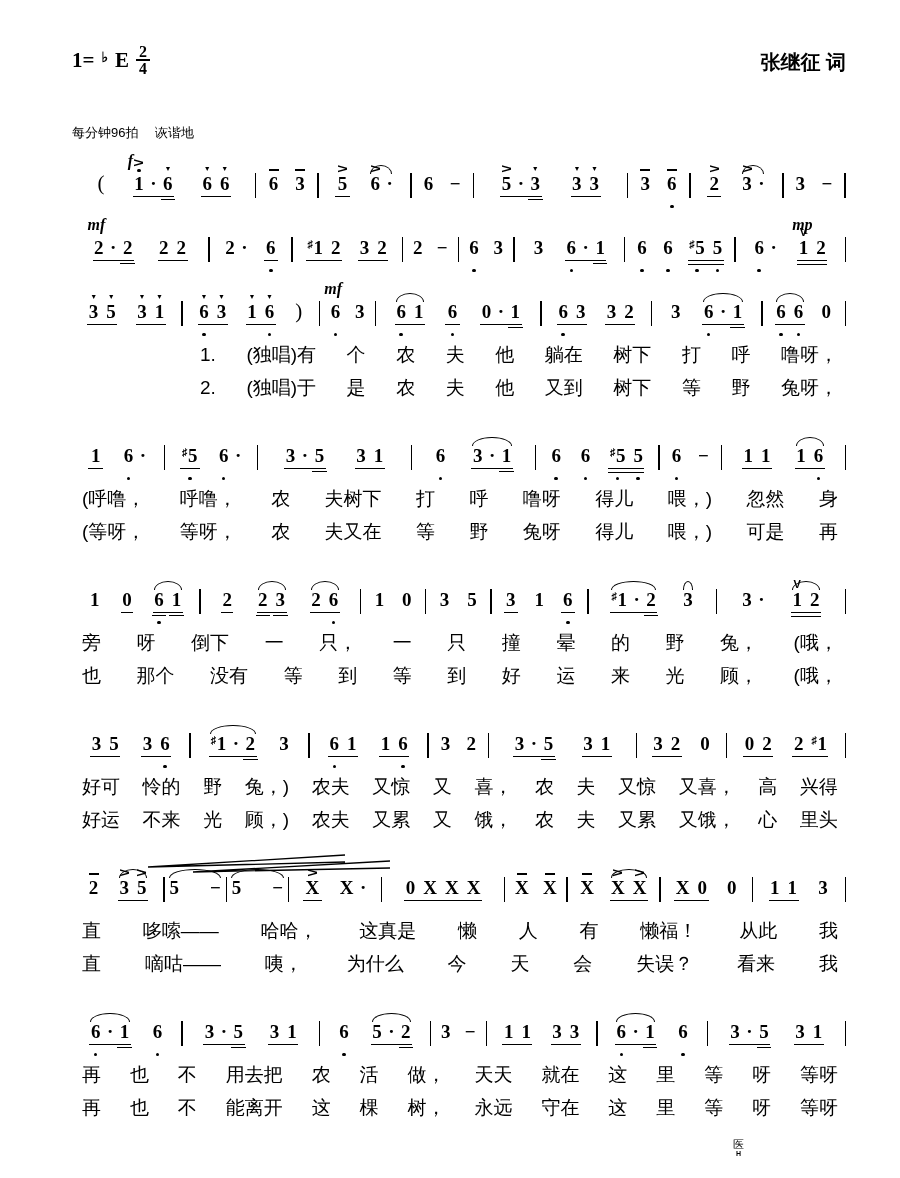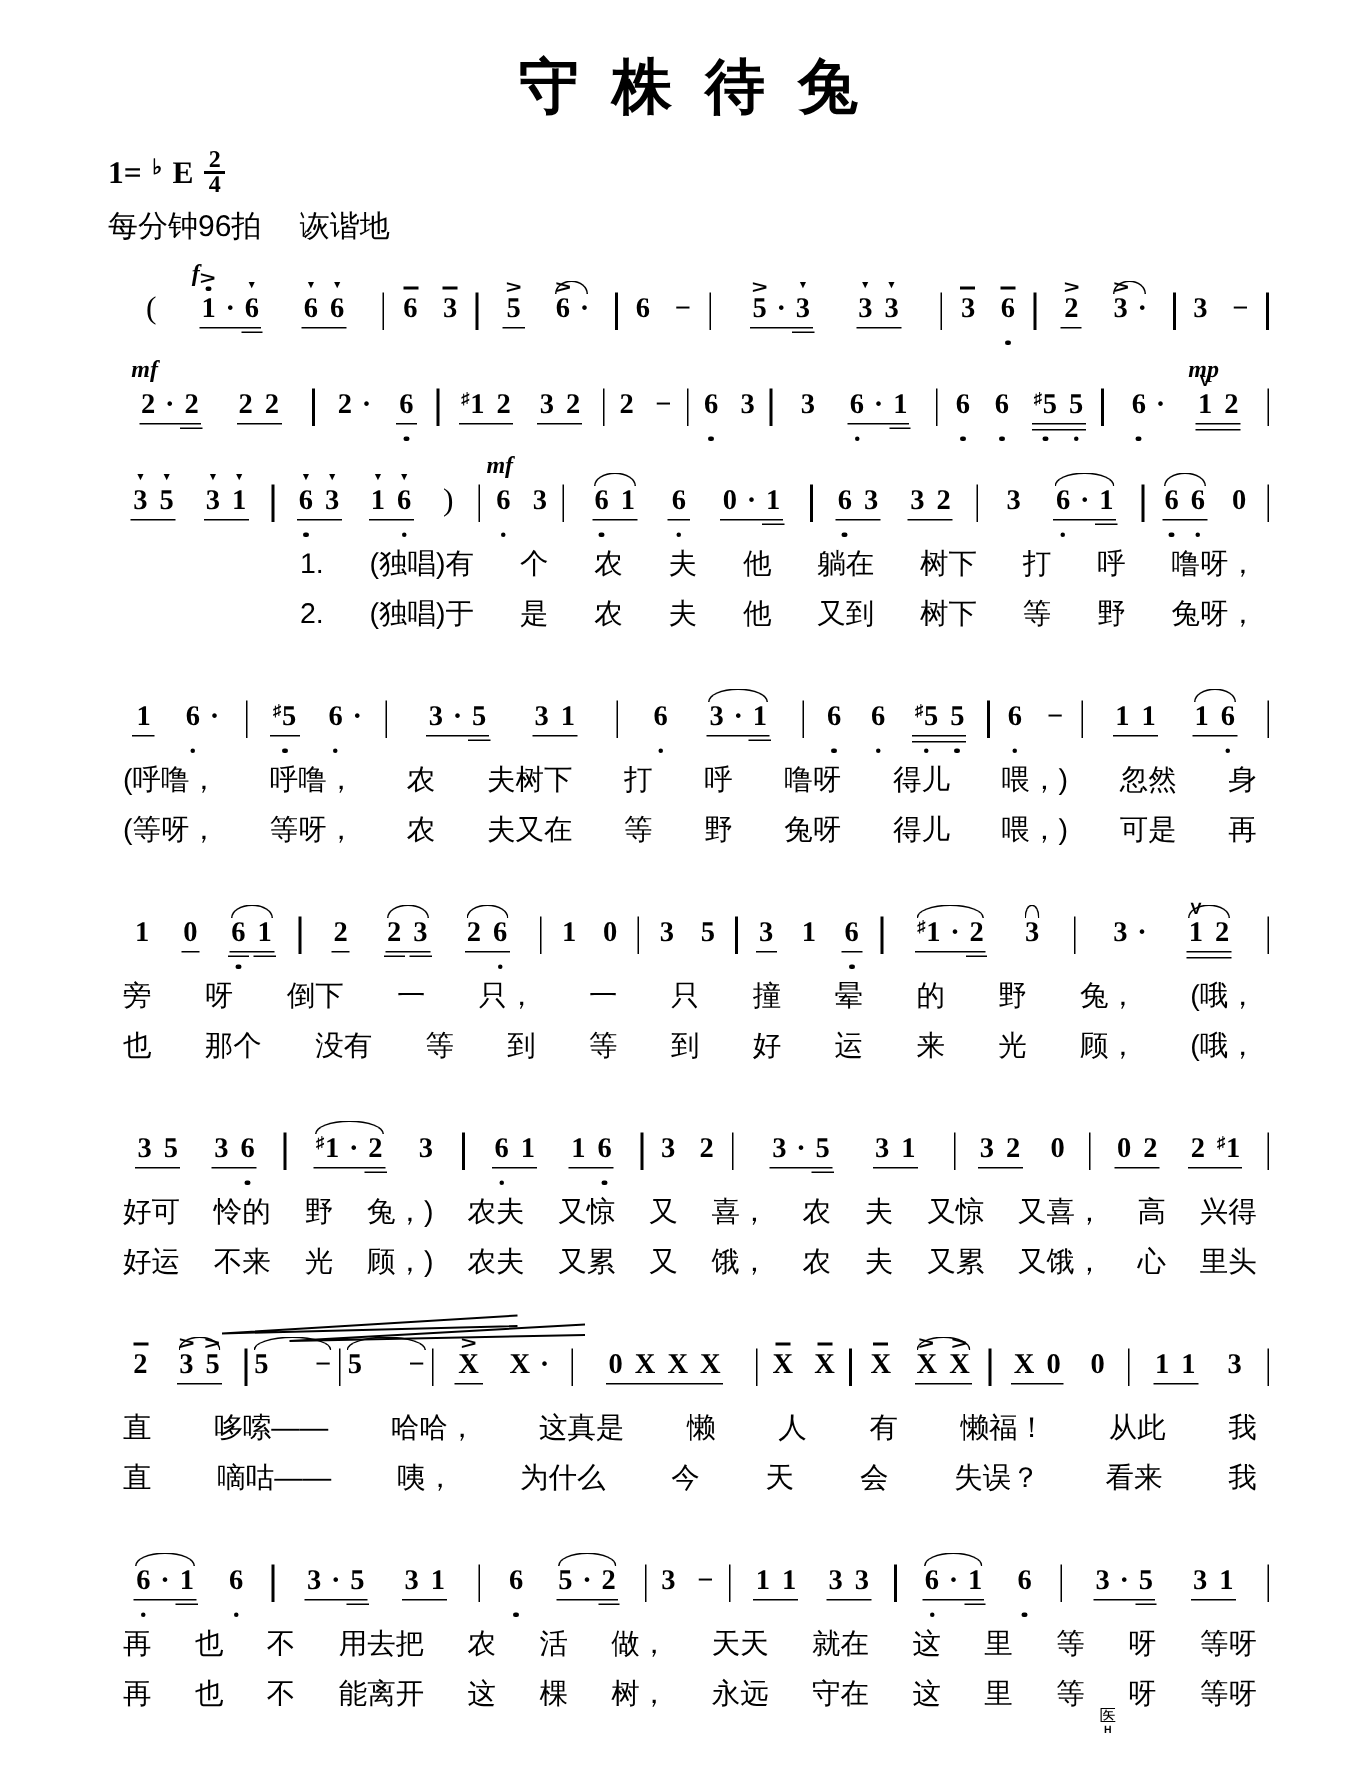--- a/index.html
+++ b/index.html
@@ -12,21 +12,21 @@
   .hr1{margin-top:14px;}
   .hr2{margin-top:6px;}
   .keysig{display:flex;align-items:center;gap:7px;font-family:"Liberation Serif",serif;
           font-size:21px;font-weight:bold;min-width:200px;}
   .flat{font-size:14px;position:relative;top:-3px;}
   .ts{display:inline-flex;flex-direction:column;font-size:16px;line-height:15px;
       text-align:center;font-weight:bold;}
   .ts .num{border-bottom:2px solid #000;padding:0 3px;}
   .subtitle{flex:1;text-align:center;font-size:20px;font-weight:bold;}
   .credit{min-width:200px;text-align:right;font-size:20px;font-weight:bold;}
-  .tempo{font-size:20px;min-width:300px;}
+  .tempo{font-size:13px;min-width:300px;margin-top:42px;}
   #systems{margin-top:16px;}
   .system{margin-bottom:27px;position:relative;}
   .system-1,.system-2{margin-bottom:13px;}
   .mrow{display:flex;align-items:flex-start;}
   .ms{display:flex;justify-content:space-evenly;flex:1 1 0;min-width:0;}
   .bl{width:1.5px;height:25px;background:#000;margin-top:15px;flex:0 0 auto;}
   .g{position:relative;display:flex;align-items:flex-start;column-gap:3px;margin:0 2px;}
   .g.w{column-gap:26px;}
   .g.u1::after{content:"";position:absolute;left:1px;right:1px;top:37.5px;height:1.5px;background:#000;}
   .g.u2::after{content:"";position:absolute;left:1px;right:1px;top:37.5px;height:5px;
@@ -58,31 +58,31 @@
   .lyr.numbered{padding-left:128px;}
   .hairpin{position:absolute;left:18px;top:-9px;z-index:3;}
   .artifact{position:absolute;left:733px;top:1139px;text-align:center;line-height:11px;}
   .artifact .g1{font-size:11px;}
   .artifact .sub{font-size:7px;line-height:8px;font-weight:bold;}
 </style>
 </head>
 <body>
 
 <div class="page">
-  <div class="title">守株待兔</div>
   <div class="hr hr1">
     <div class="keysig">
       <span>1=</span>
         <sup class="flat">♭</sup>
         <span>E</span>
       <span class="ts">
         <span class="num">2</span>
         <span>4</span>
       </span>
     </div>
+    <div class="credit">张继征 词</div>
   </div>
   <div class="hr hr2">
     <div class="tempo">每分钟96拍　 诙谐地</div>
   </div>
   <div id="systems">
       <div class="system system-1">
         <div class="mrow">
           <div class="ms" style="flex-grow: 6;">
             <div class="g u0">
               <div class="cell paren">

